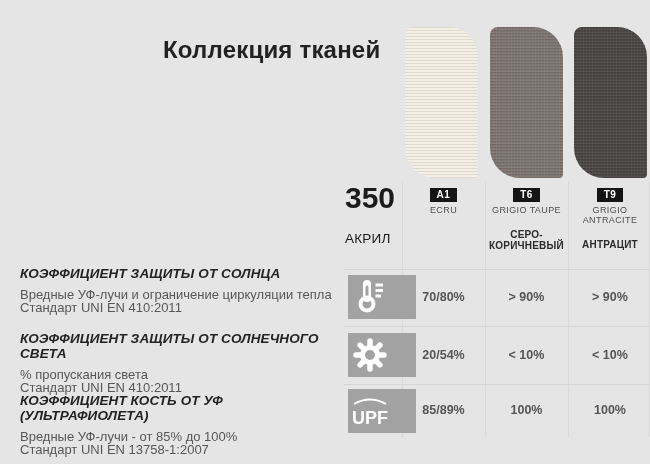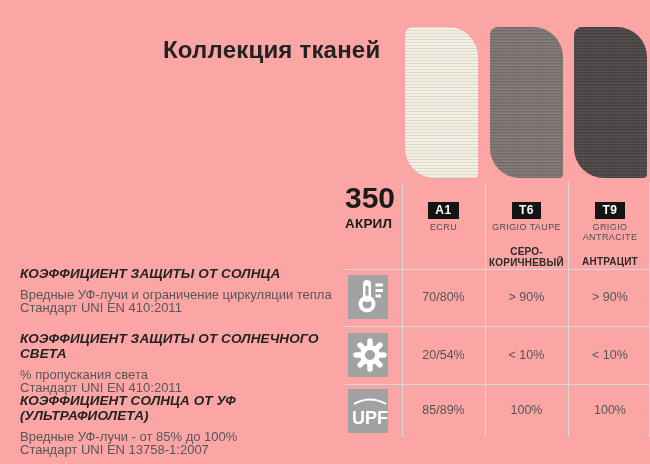--- a/index.html
+++ b/index.html
@@ -1,60 +1,60 @@
 <!DOCTYPE html>
 <html><head>
 <meta charset="utf-8">
 <style>
   html,body{margin:0;padding:0;}
   body{font-family:"Liberation Sans","DejaVu Sans",sans-serif;background:#ffffff;}
-  .page{position:relative;width:650px;height:464px;background:#fca5a5;overflow:hidden;}
+  .page{position:relative;width:650px;height:464px;background:#e5e5e5;overflow:hidden;}
 
   .page-title{position:absolute;left:163px;top:36px;font-size:24px;font-weight:700;color:#222222;letter-spacing:0.2px;}
 
   
   .swatch{position:absolute;top:27px;width:73px;height:151px;border-radius:8px 30px 4px 30px;}
   .swatch::after{content:"";position:absolute;inset:0;border-radius:inherit;
     background:
       repeating-linear-gradient(0deg, rgba(0,0,0,0.09) 0 1px, rgba(255,255,255,0.05) 1px 2px, rgba(0,0,0,0) 2px 3px),
       repeating-linear-gradient(90deg, rgba(255,255,255,0.04) 0 1px, rgba(0,0,0,0) 1px 3px);}
   .swatch.s0{left:405px;}
   .swatch.s1{left:490px;}
   .swatch.s2{left:574px;}
 
   
   .vline{position:absolute;top:182px;height:255px;width:1px;background:#d9d9d9;}
   .hline{position:absolute;left:344px;width:306px;height:1px;background:#d6d6d6;}
 
   
   .fab-col{position:absolute;top:184px;height:84px;text-align:center;}
-  .fab-col .badge{display:inline-block;margin-top:18px;background:#141414;color:#ffffff;
-    font-size:12px;font-weight:700;letter-spacing:0.5px;padding:1px 7px 2px;}
+  .fab-col .badge{display:inline-block;margin-top:3px;background:#141414;color:#ffffff;
+    font-size:10px;font-weight:700;letter-spacing:0.5px;padding:1px 7px 2px;}
   .fab-col .en-name{margin-top:3px;font-size:9px;letter-spacing:0.4px;color:#4f4f4f;}
   .fab-col .ru-name{margin-top:14px;font-size:10px;font-weight:700;letter-spacing:0.2px;color:#2b2b2b;}
 
   
   .spec{position:absolute;left:345px;top:183px;color:#1b1b1b;line-height:1;}
   .spec .weight{font-size:30px;font-weight:700;}
   .spec .unit{font-size:26px;font-weight:700;margin-top:2px;}
   .spec .unit sup{font-size:14px;}
-  .spec .material{font-size:13.5px;font-weight:700;margin-top:4px;letter-spacing:0.2px;}
+  .spec .material{font-size:13.5px;font-weight:400;margin-top:19px;letter-spacing:0.2px;}
 
   
   .row-text{position:absolute;left:20px;width:325px;color:#232323;}
   .row-text .rt-title{font-size:13.5px;font-weight:700;margin:0 0 7px 0;letter-spacing:0.1px;font-style:italic;}
   .row-text .rt-sub{font-size:13px;color:#575757;line-height:13px;margin:0;}
   .rt1{top:266px;} .rt2{top:331px;} .rt3{top:393px;}
 
   
-  .icon-box{position:absolute;left:348px;width:40px;height:44px;background:#a2a2a2;}
+  .icon-box{position:absolute;left:348px;width:68px;height:44px;background:#a2a2a2;}
   .ib1{top:275px;} .ib2{top:333px;} .ib3{top:389px;}
 
   
-  .val{position:absolute;font-size:12.5px;color:#555555;text-align:center;line-height:14px;}
+  .val{position:absolute;font-size:12.5px;color:#555555;text-align:center;line-height:14px;font-weight:bold;}
   .c0{left:402px;width:83px;} .c1{left:485px;width:83px;} .c2{left:568px;width:84px;}
   .r0{top:290px;} .r1{top:348px;} .r2{top:403px;}
 </style>
 </head>
 <body>
 
 <div class="page">
 
   <div class="page-title">Коллекция тканей</div>
 
@@ -94,21 +94,21 @@
     <p class="rt-title">КОЭФФИЦИЕНТ ЗАЩИТЫ ОТ СОЛНЦА</p>
     <p class="rt-sub">Вредные УФ-лучи и ограничение циркуляции тепла</p>
     <p class="rt-sub">Стандарт UNI EN 410:2011</p>
   </div>
   <div class="row-text rt2">
     <p class="rt-title">КОЭФФИЦИЕНТ ЗАЩИТЫ ОТ СОЛНЕЧНОГО СВЕТА</p>
     <p class="rt-sub">% пропускания света</p>
     <p class="rt-sub">Стандарт UNI EN 410:2011</p>
   </div>
   <div class="row-text rt3">
-    <p class="rt-title">КОЭФФИЦИЕНТ СОЛНЦА ОТ УФ (УЛЬТРАФИОЛЕТА)</p>
+    <p class="rt-title">КОЭФФИЦИЕНТ КОСТЬ ОТ УФ (УЛЬТРАФИОЛЕТА)</p>
     <p class="rt-sub">Вредные УФ-лучи - от 85% до 100%</p>
     <p class="rt-sub">Стандарт UNI EN 13758-1:2007</p>
   </div>
 
   <div class="icon-box ib1">
     <svg width="44" height="44" viewBox="0 0 44 44">
       <path d="M19 9 L19 23" stroke="#ffffff" stroke-width="8" stroke-linecap="round" fill="none"></path>
       <path d="M19 12 L19 22" stroke="#a2a2a2" stroke-width="3" stroke-linecap="round" fill="none"></path>
       <circle cx="19" cy="29" r="6.5" fill="none" stroke="#ffffff" stroke-width="4"></circle>
       <path d="M27.5 10 H35" stroke="#ffffff" stroke-width="3"></path>

